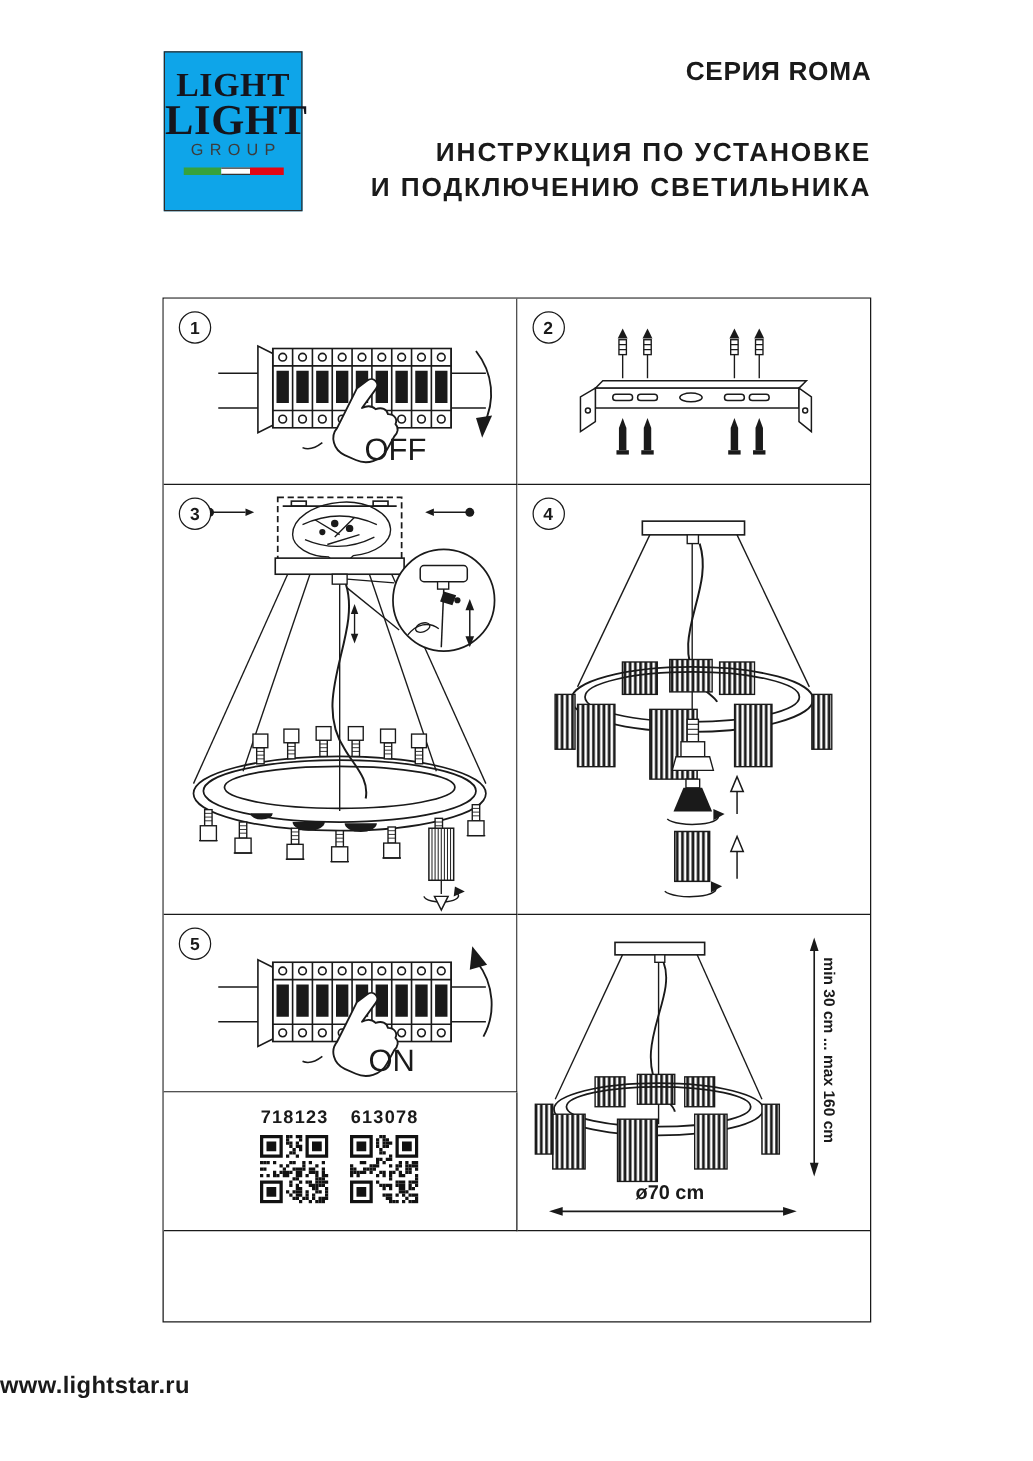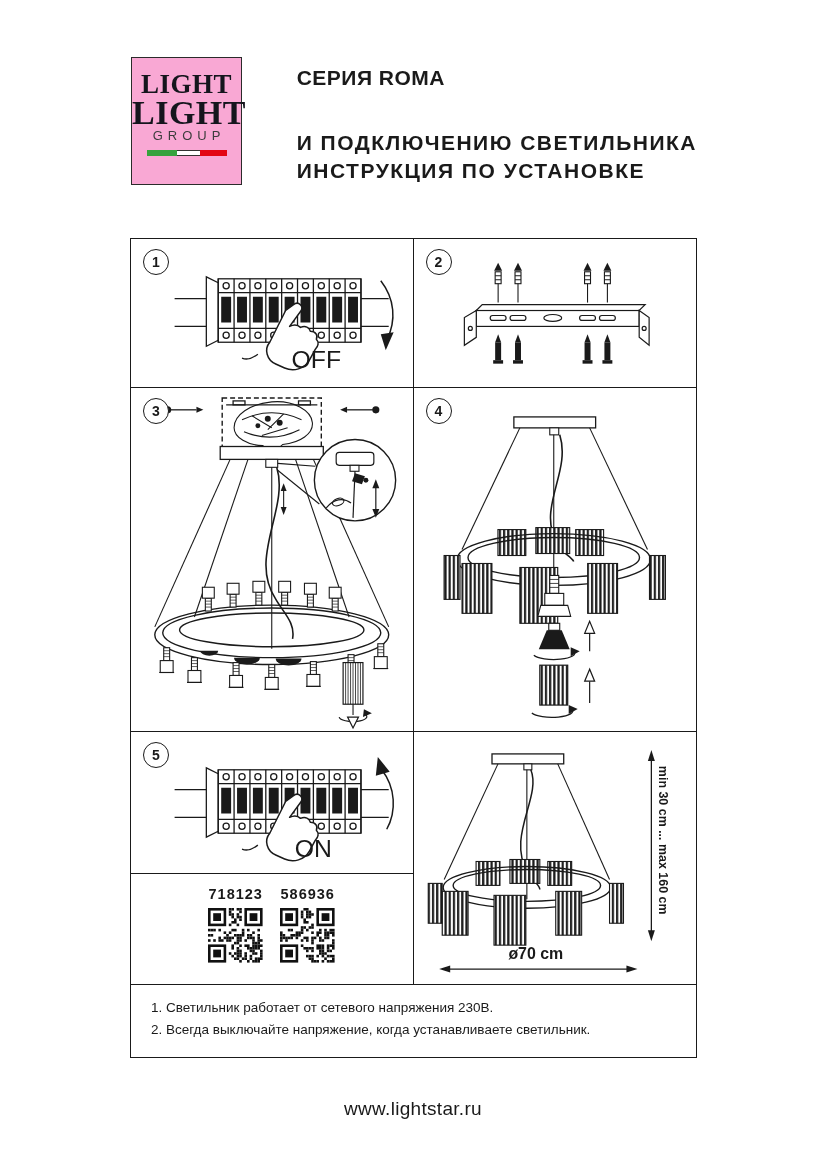--- a/index.html
+++ b/index.html
@@ -1,28 +1,28 @@
 <!DOCTYPE html>
 <html><head>
 <meta charset="utf-8">
 <style>
   *{margin:0;padding:0;box-sizing:border-box}
   html,body{background:#fff}
   body{width:826px;height:1169px;position:relative;font-family:"Liberation Sans",sans-serif;color:#1a1a1a}
 
-  .logo-box{position:absolute;left:131px;top:57px;width:111px;height:128px;border:1.5px solid #2b2b2b;text-align:center;padding-top:13px;background:#f9a8d4}
+  .logo-box{position:absolute;left:131px;top:41px;width:111px;height:128px;border:1.5px solid #2b2b2b;text-align:center;padding-top:13px;background:#0ea5e9}
   .logo-light{font-family:"Liberation Serif",serif;font-weight:bold;font-size:27px;line-height:26px;letter-spacing:.5px;color:#15151d}
   .logo-star{font-family:"Liberation Serif",serif;font-weight:bold;font-size:34px;line-height:31px;letter-spacing:.5px;color:#15151d}
   .logo-group{font-size:13px;letter-spacing:5px;padding-left:5px;color:#3c3c3c;margin-top:0}
   .logo-flag{width:80px;height:6px;margin:7px auto 0;display:flex}
   .logo-flag .fg{flex:1.15}
   .logo-flag .fw{flex:.9;background:#fff;border-top:1px solid #333;border-bottom:1px solid #333}
   .logo-flag .fr{flex:1}
 
-  .header-right{position:absolute;top:64px;right:129px;text-align:left}
+  .header-right{position:absolute;top:44px;right:129px;text-align:right}
   .hr-line{font-size:21px;font-weight:bold;letter-spacing:.5px;line-height:27px}
   .hr-title{margin-top:38px;font-size:21px;font-weight:bold;letter-spacing:1.5px;line-height:28px}
 
   .sheet{position:absolute;left:130px;top:238px;width:567px;height:820px;border:1.6px solid #1a1a1a;display:grid;grid-template-columns:1fr 1fr;grid-template-rows:149px 344px 142px 111px auto;background:#fff}
   .cell{position:relative;overflow:hidden;background:#fff}
   .br{border-right:1.4px solid #1a1a1a}
   .bb{border-bottom:1.4px solid #1a1a1a}
   .cell svg{display:block;width:100%;height:100%}
   .badge{position:absolute;left:12px;top:10px;width:26px;height:26px;border:1.5px solid #1a1a1a;border-radius:50%;display:flex;align-items:center;justify-content:center;font-size:14px;font-weight:bold;background:#fff;z-index:2}
 
@@ -30,43 +30,43 @@
   .qr-item{text-align:center;width:70px}
   .qr-label{font-size:14.5px;font-weight:bold;letter-spacing:1px;margin-bottom:6px}
   .qr-canvas{display:inline-block;line-height:0}
 
   .p1{grid-column:1;grid-row:1}.p2{grid-column:2;grid-row:1}
   .p3{grid-column:1;grid-row:2}.p4{grid-column:2;grid-row:2}
   .p5{grid-column:1;grid-row:3}.p6{grid-column:2;grid-row:3/5}
   .pqr{grid-column:1;grid-row:4}
   .notes{grid-column:1/3;grid-row:5;padding:12px 20px;font-size:13.5px;line-height:21.5px}
 
-  .site{position:absolute;left:0;right:0;top:1098px;text-align:center;font-size:19px;font-weight:normal;letter-spacing:.3px}
+  .site{position:absolute;left:0;right:0;top:1098px;font-size:19px;font-weight:bold;letter-spacing:.3px}
 
   svg text{font-family:"Liberation Sans",sans-serif;fill:#1a1a1a}
 </style>
 </head>
 <body>
 
 <div class="logo-box">
   <div class="logo-light">LIGHT</div>
   <div class="logo-star">LIGHT</div>
   <div class="logo-group">GROUP</div>
   <div class="logo-flag">
     <div class="fg" style="background: rgb(54, 162, 61);"></div>
     <div class="fw"></div>
     <div class="fr" style="background: rgb(227, 6, 19);"></div>
   </div>
 </div>
 
 <div class="header-right">
   <div class="hr-line">СЕРИЯ ROMA</div>
   <div class="hr-title">
+    <div>ИНСТРУКЦИЯ ПО УСТАНОВКЕ</div>
     <div>И ПОДКЛЮЧЕНИЮ СВЕТИЛЬНИКА</div>
-    <div>ИНСТРУКЦИЯ ПО УСТАНОВКЕ</div>
   </div>
 </div>
 
 <div class="sheet">
 
   <div class="cell p1 br bb">
     <div class="badge">
         <span>1</span>
       </div>
     <svg viewBox="0 0 284 149">
@@ -535,21 +535,21 @@
             <rect x="5.2" y="5.2" width="7.800000000000001" height="7.800000000000001" fill="#111"></rect>
             <rect x="36.4" y="0" width="18.2" height="18.2" fill="#111"></rect>
             <rect x="39" y="2.6" width="13" height="13" fill="#fff"></rect>
             <rect x="41.6" y="5.2" width="7.800000000000001" height="7.800000000000001" fill="#111"></rect>
             <rect x="0" y="36.4" width="18.2" height="18.2" fill="#111"></rect>
             <rect x="2.6" y="39" width="13" height="13" fill="#fff"></rect>
             <rect x="5.2" y="41.6" width="7.800000000000001" height="7.800000000000001" fill="#111"></rect>
           </svg></div>
     </div>
     <div class="qr-item">
-      <div class="qr-label">586936</div>
+      <div class="qr-label">613078</div>
       <div class="qr-canvas"><svg width="54.6" height="54.6" xmlns="http://www.w3.org/2000/svg">
             <rect width="54.6" height="54.6" fill="#fff"></rect>
             <rect x="23.400000000000002" y="0" width="2.6" height="2.6" fill="#111"></rect>
             <rect x="26" y="0" width="2.6" height="2.6" fill="#111"></rect>
             <rect x="20.8" y="2.6" width="2.6" height="2.6" fill="#111"></rect>
             <rect x="26" y="2.6" width="2.6" height="2.6" fill="#111"></rect>
             <rect x="28.6" y="2.6" width="2.6" height="2.6" fill="#111"></rect>
             <rect x="20.8" y="5.2" width="2.6" height="2.6" fill="#111"></rect>
             <rect x="26" y="5.2" width="2.6" height="2.6" fill="#111"></rect>
             <rect x="28.6" y="5.2" width="2.6" height="2.6" fill="#111"></rect>
@@ -667,20 +667,16 @@
             <rect x="36.4" y="0" width="18.2" height="18.2" fill="#111"></rect>
             <rect x="39" y="2.6" width="13" height="13" fill="#fff"></rect>
             <rect x="41.6" y="5.2" width="7.800000000000001" height="7.800000000000001" fill="#111"></rect>
             <rect x="0" y="36.4" width="18.2" height="18.2" fill="#111"></rect>
             <rect x="2.6" y="39" width="13" height="13" fill="#fff"></rect>
             <rect x="5.2" y="41.6" width="7.800000000000001" height="7.800000000000001" fill="#111"></rect>
           </svg></div>
     </div>
   </div>
 
-  <div class="cell notes">
-    <div>1. Светильник работает от сетевого напряжения 230В.</div>
-    <div>2. Всегда выключайте напряжение, когда устанавливаете светильник.</div>
-  </div>
 
 </div>
 
 <div class="site">www.lightstar.ru</div>
 
 </body></html>

